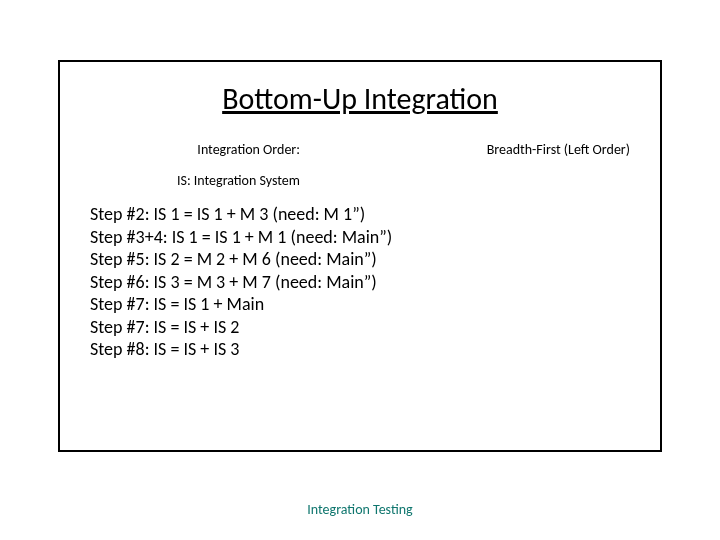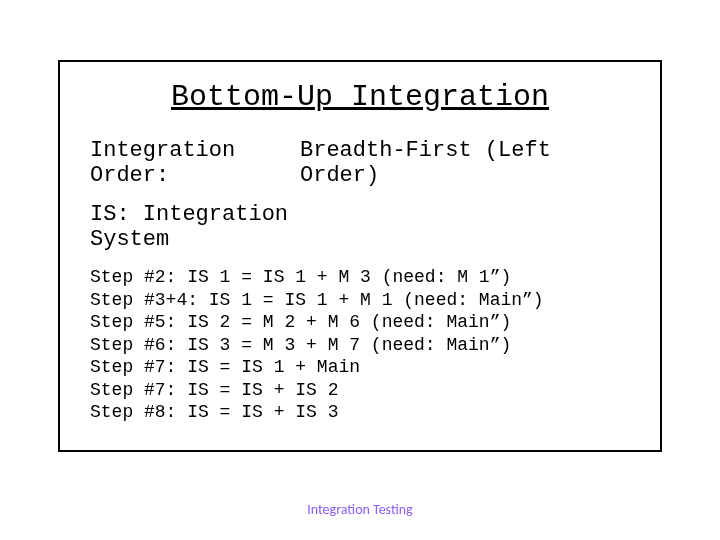--- a/index.html
+++ b/index.html
@@ -19,32 +19,32 @@
   }
   .frame {
     position: absolute;
     left: 58px;
     top: 60px;
     width: 604px;
     height: 392px;
     border: 2px solid #000;
     box-sizing: border-box;
     padding: 18px 30px 10px 30px;
-    font-family: Liberation Mono, monospace;
   }
   .title {
     text-align: center;
     font-size: 30px;
     text-decoration: underline;
     margin-bottom: 24px;
   }
   .row {
     display: flex;
-    font-size: 22px;
+    font-size: 14px;
     margin-bottom: 14px;
+    text-align: right;
   }
   .row .left {
     width: 210px;
     flex: 0 0 210px;
   }
   .row .right {
     flex: 1;
   }
   .steps {
     font-size: 18px;
@@ -54,21 +54,21 @@
   .steps div {
     white-space: nowrap;
   }
   .footer {
     position: absolute;
     left: 0;
     right: 0;
     bottom: 22px;
     text-align: center;
     font-size: 14px;
-    color: #8b5cf6;
+    color: #0f766e;
   }
 </style>
 </head>
 <body>
 
 <div class="slide">
   <div class="frame">
     <div class="title">Bottom-Up Integration</div>
 
     <div class="row">

